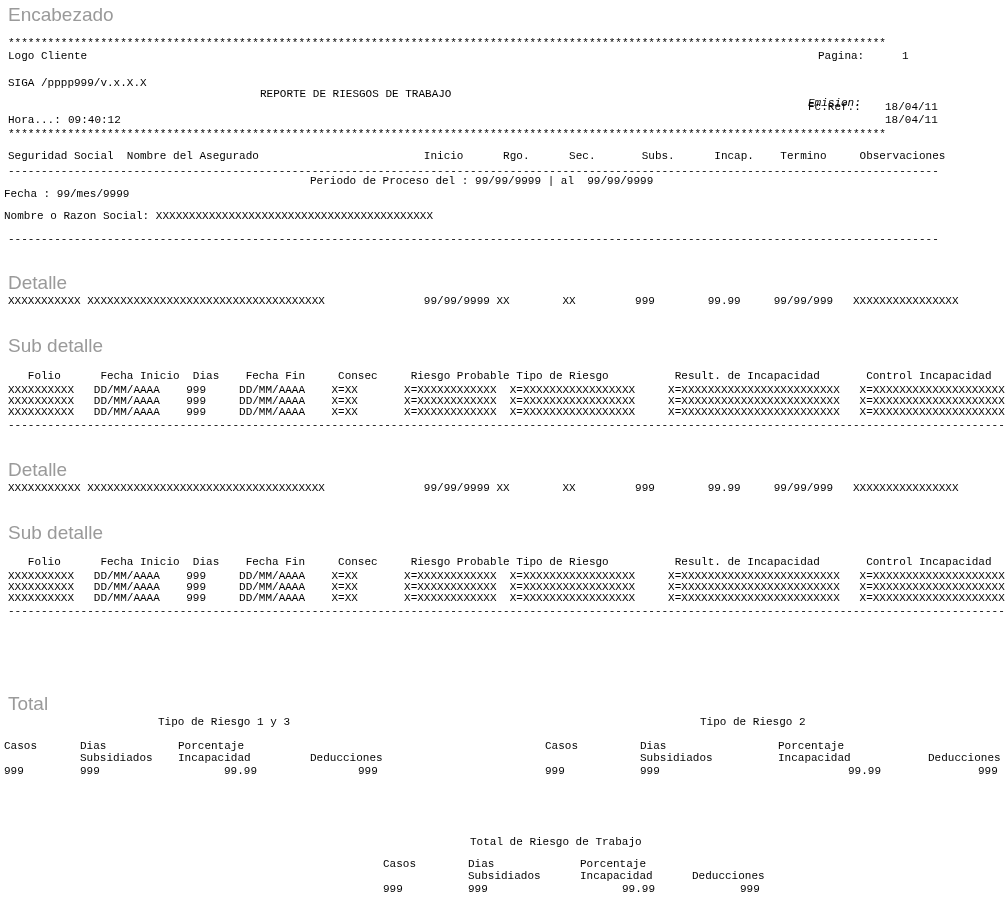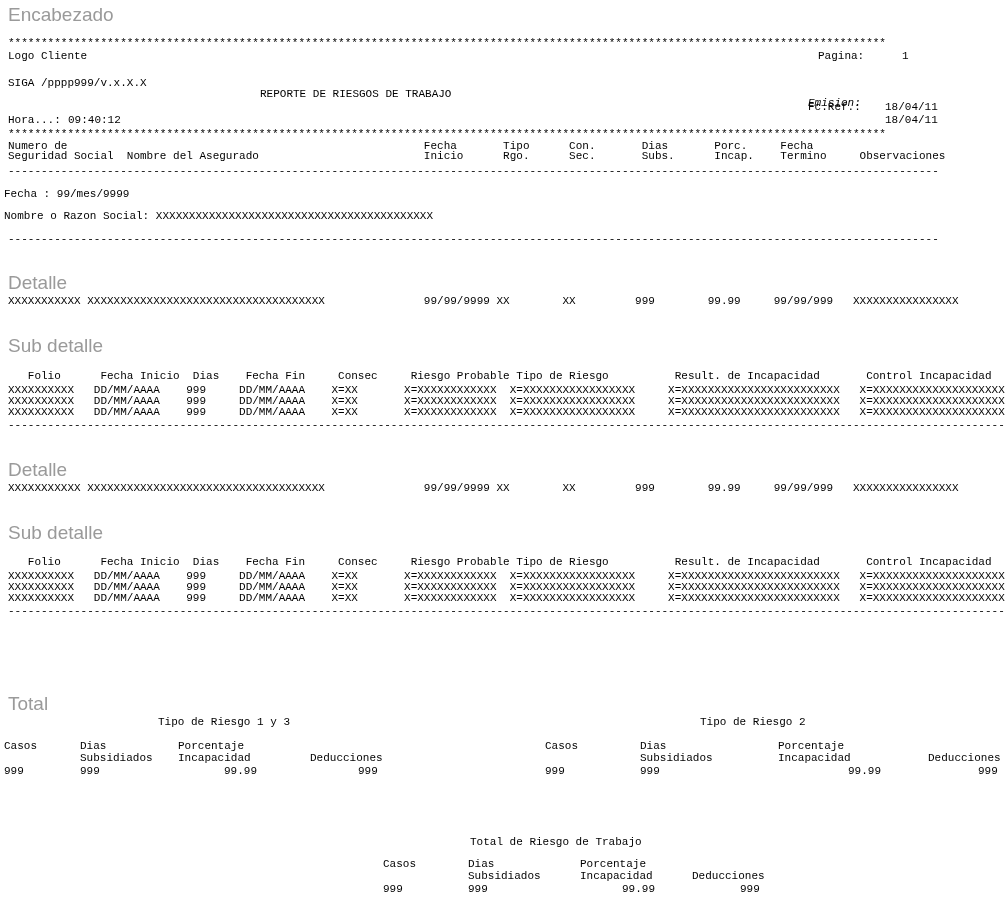--- a/index.html
+++ b/index.html
@@ -61,25 +61,25 @@
   <pre class="abs block" style="left:808px; top:101px;">Fc.Ref.:</pre>
   <pre class="abs block" style="left:885px; top:101px;">18/04/11</pre>
 
   <pre class="abs block" style="left:8px; top:114px;">Hora...:</pre>
   <pre class="abs block" style="left:68px; top:114px;">09:40:12</pre>
   <pre class="abs block" style="left:808px; top:97px;font-style:italic;">Emision:</pre>
   <pre class="abs block" style="left:885px; top:114px;">18/04/11</pre>
 
   <pre class="abs block" style="left:8px; top:128px;">*************************************************************************************************************************************</pre>
 
-  <pre class="abs block" style="left:8px; top:140px;">Numero de                                                      Fecha       Tipo      Con.       Dias       Porc.     Fecha</pre>
   <pre class="abs block" style="left:8px; top:150px;">Seguridad Social  Nombre del Asegurado                         Inicio      Rgo.      Sec.       Subs.      Incap.    Termino     Observaciones</pre>
 
   <pre class="abs block" style="left:8px; top:165px;">---------------------------------------------------------------------------------------------------------------------------------------------</pre>
 
+  <pre class="abs block" style="left:310px; top:175px;">Periodo de Proceso del : 99/99/9999 | al  99/99/9999</pre>
 
   <pre class="abs block" style="left:4px; top:188px;">Fecha : 99/mes/9999</pre>
   <pre class="abs block" style="left:4px; top:210px;text-align:right;">Nombre o Razon Social: XXXXXXXXXXXXXXXXXXXXXXXXXXXXXXXXXXXXXXXXXX</pre>
 
   <pre class="abs block" style="left:8px; top:233px;">---------------------------------------------------------------------------------------------------------------------------------------------</pre>
 
   <div class="abs section-label" style="left:8px; top:272px;">Detalle</div>
   <pre class="abs block" style="left:8px; top:295px;">XXXXXXXXXXX XXXXXXXXXXXXXXXXXXXXXXXXXXXXXXXXXXXX               99/99/9999 XX        XX         999        99.99     99/99/999   XXXXXXXXXXXXXXXX</pre>
 
   <div class="abs section-label" style="left:8px; top:335px;">Sub detalle</div>

